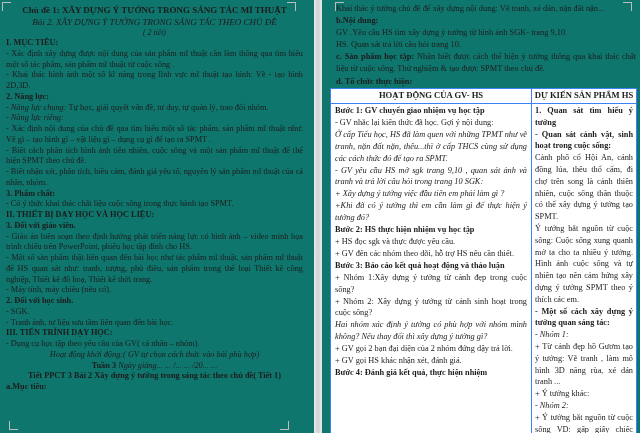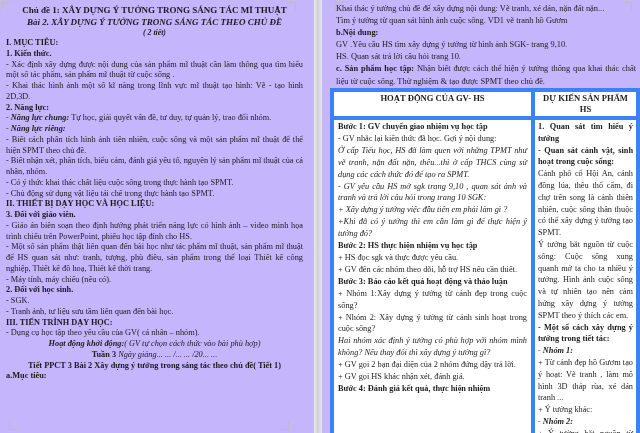--- a/index.html
+++ b/index.html
@@ -3,21 +3,21 @@
 <meta charset="utf-8">
 <style>
   html,body{margin:0;padding:0;}
   body{
     width:640px;height:433px;overflow:hidden;position:relative;
     background:#e8e8e8;
     font-family:"Liberation Serif", serif;
     color:#1c1c1c;
   }
   .canvas{position:absolute;left:0;top:0;width:640px;height:433px;}
-  .page{position:absolute;top:0;height:433px;background:#c4b5fd;overflow:hidden;}
+  .page{position:absolute;top:0;height:433px;background:#0f766e;overflow:hidden;}
   .page-left{left:0;width:314px;}
   .page-right{left:322px;width:318px;}
   .gap{position:absolute;left:314px;top:0;width:8px;height:433px;
        background:linear-gradient(90deg,#e8e8e8 0%,#d3d3d3 45%,#d3d3d3 55%,#e8e8e8 100%);}
   
   .mark{position:absolute;width:8px;height:8px;border:0 solid #bdbdbd;}
   .mark.tl{border-left-width:1px;border-top-width:1px;}
   .mark.tr{border-right-width:1px;border-top-width:1px;}
   .mark.bl{border-left-width:1px;border-bottom-width:1px;}
   .mark.br{border-right-width:1px;border-bottom-width:1px;}
@@ -28,27 +28,27 @@
   .page-left .flow .ln:nth-child(2){font-size:9px;line-height:12px;}
   .page-left .flow .ln:nth-child(3){font-size:7.8px;line-height:10px;}
 
   .page-right .intro{left:14px;right:4px;top:3px;font-size:8.4px;line-height:12.1px;text-align:justify;}
 
   .ln{margin:0;}
   .ln.ctr{text-align:center;}
   .s-n{font-weight:normal;font-style:normal;}
   .s-b{font-weight:bold;}
   .s-i{font-style:italic;}
-  .s-bi{font-weight:bold;font-style:italic;}
+  .s-bi{font-weight:normal;font-style:italic;}
 
   table.acts{
     position:absolute;left:8px;top:88px;width:306px;
     border-collapse:collapse;table-layout:fixed;background:#fff;
   }
-  table.acts th, table.acts td{border:4px solid #3b82f6;vertical-align:top;}
+  table.acts th, table.acts td{border:1px solid #3b82f6;vertical-align:top;}
   table.acts th{
     font-size:8.6px;font-weight:bold;text-align:center;
     padding:1px 2px;line-height:11px;height:12px;
   }
   td.cell-left{font-size:8.3px;line-height:11.9px;text-align:justify;padding:1px 4px;height:322px;overflow:hidden;}
   td.cell-right{font-size:8.3px;line-height:11.8px;text-align:justify;padding:1px 3px;height:322px;overflow:hidden;}
 </style>
 </head>
 <body>
 
@@ -57,30 +57,30 @@
   <div class="page page-left">
     <div class="mark tl" style="left:2px;top:2px;"></div>
     <div class="mark tr" style="right:18px;top:2px;"></div>
     <div class="mark bl" style="left:9px;bottom:3px;"></div>
     <div class="mark br" style="right:25px;bottom:3px;"></div>
     <div class="flow">
         <div class="ln ctr"><span class="s-b">Chủ đề 1: XÂY DỰNG Ý TƯỞNG TRONG SÁNG TÁC MĨ THUẬT</span></div>
         <div class="ln ctr"><span class="s-bi">Bài 2. XÂY DỰNG Ý TƯỞNG TRONG SÁNG TÁC THEO CHỦ ĐỀ</span></div>
         <div class="ln ctr"><span class="s-bi">( 2 tiết)</span></div>
         <div class="ln"><span class="s-b">I. MỤC TIÊU:</span></div>
-        <div class="ln"><span class="s-b">1. Kiến thức.</span></div>
         <div class="ln"><span class="s-n">- Xác định xây dựng được nội dung của sản phẩm  mĩ thuật cần làm  thông qua tìm hiểu một số tác phẩm, sản phẩm mĩ thuật từ cuộc sống .</span></div>
         <div class="ln"><span class="s-n">- Khai thác hình ảnh một số kĩ năng trong lĩnh vực mĩ thuật tạo hình: Vẽ - tạo hình 2D,3D.</span></div>
         <div class="ln"><span class="s-b">2. Năng lực:</span></div>
         <div class="ln"><span class="s-bi">- Năng lực chung:</span><span class="s-n"> Tự học, giải quyết vấn đề, tư duy, tự quản lý, trao đổi nhóm.</span></div>
         <div class="ln"><span class="s-bi">- Năng lực riêng:</span></div>
+        <div class="ln"><span class="s-n">- Xác định nội dung của chủ đề qua tìm hiểu một số tác phẩm, sản phẩm mĩ thuật như: Vẽ gì – tạo hình gì – vật liệu gì – dụng cụ gì để tạo ra SPMT .</span></div>
         <div class="ln"><span class="s-n">- Biết cách phân tích hình ảnh tiên nhiên, cuộc sống và một sản phẩm mĩ thuật để thể hiện SPMT theo chủ đề.</span></div>
         <div class="ln"><span class="s-n">- Biết nhận xét, phân tích, biểu cảm, đánh giá yếu tố, nguyên lý  sản phẩm mĩ thuật của cá nhân, nhóm.</span></div>
+        <div class="ln"><span class="s-b">3. Phẩm chất:</span></div>
         <div class="ln"><span class="s-n">- Có ý thức khai thác chất liệu cuộc sống trong thực hành tạo SPMT.</span></div>
-        <div class="ln"><span class="s-n">- Chủ động sử dụng vật liệu tái chế trong thực hành tạo SPMT.</span></div>
         <div class="ln"><span class="s-b">II. THIẾT BỊ DẠY HỌC VÀ HỌC LIỆU:</span></div>
         <div class="ln"><span class="s-b">3. Đối với giáo viên.</span></div>
         <div class="ln"><span class="s-n">- Giáo án biên soạn theo định hướng phát triển năng lực có hình ảnh – video minh họa trình chiếu trên PowerPoint, phiếu học tập đính cho HS.</span></div>
         <div class="ln"><span class="s-n">- Một số sản phẩm thật liên quan đến bài học như tác phẩm mĩ thuật, sản phẩm mĩ thuật để HS quan sát như: tranh, tượng, phù điêu, sản phẩm trong thể loại Thiết kế công nghiệp, Thiết kế đồ hoạ, Thiết kế thời trang.</span></div>
         <div class="ln"><span class="s-n">- Máy tính, máy chiếu (nếu có).</span></div>
         <div class="ln"><span class="s-b">2. Đối với học sinh.</span></div>
         <div class="ln"><span class="s-n">- SGK.</span></div>
         <div class="ln"><span class="s-n">- Tranh ảnh, tư liệu sưu tầm liên quan đến bài học.</span></div>
         <div class="ln"><span class="s-b">III. TIẾN TRÌNH DẠY HỌC:</span></div>
         <div class="ln"><span class="s-n">- Dụng cụ học tập theo yêu cầu của GV( cá nhân – nhóm).</span></div>
@@ -93,21 +93,20 @@
 
   <div class="gap"></div>
 
   <div class="page page-right">
     <div class="mark tl" style="left:13px;top:2px;"></div>
     <div class="mark tr" style="right:8px;top:2px;"></div>
     <div class="mark br" style="right:7px;bottom:1px;"></div>
 
     <div class="flow intro">
         <div class="ln"><span class="s-n">Khai thác ý tưởng chủ đề để xây dựng nội dung: Vẽ tranh, xé dán, nặn đất nặn...</span></div>
-        <div class="ln"><span class="s-n">Tìm ý tưởng từ quan sát hình ảnh cuộc sống. VD1 vẽ tranh hồ Gươm</span></div>
         <div class="ln"><span class="s-b">b.Nội dung:</span></div>
         <div class="ln"><span class="s-n">GV .Yêu cầu HS tìm xây dựng ý tưởng từ hình ảnh SGK- trang 9,10.</span></div>
         <div class="ln"><span class="s-n">HS. Quan sát trả lời câu hỏi trang 10.</span></div>
         <div class="ln"><span class="s-b">c. Sản phẩm học tập:</span><span class="s-n"> Nhận biết được cách thể hiện ý tưởng thông qua khai thác chất liệu từ cuộc sống. Thử nghiệm &amp; tạo được SPMT theo chủ đề.</span></div>
         <div class="ln"><span class="s-b">d. Tổ chức thực hiện:</span></div>
       </div>
 
     <table class="acts">
       <colgroup>
           <col style="width:201px">
@@ -137,23 +136,23 @@
               <div class="ln"><span class="s-i">Hai nhóm xác định ý tưởng có phù hợp với nhóm mình không? Nếu thay đổi thì xây dựng ý tưởng gì?</span></div>
               <div class="ln"><span class="s-n">+ GV gọi 2 bạn đại diện của 2 nhóm đứng dậy trả lời.</span></div>
               <div class="ln"><span class="s-n">+ GV gọi HS khác nhận xét, đánh giá.</span></div>
               <div class="ln"><span class="s-b">Bước 4: Đánh giá kết quả, thực hiện nhiệm</span></div>
             </td>
           <td class="cell-right">
               <div class="ln"><span class="s-b">1. Quan sát tìm hiểu ý tưởng</span></div>
               <div class="ln"><span class="s-b">- Quan sát cảnh vật, sinh hoạt trong cuộc sống:</span></div>
               <div class="ln"><span class="s-n">Cảnh phố cổ Hội An, cánh đồng lúa, thêu thổ cẩm, đi chợ trên song là cảnh thiên nhiên, cuộc sống thân thuộc có thể xây dựng ý tưởng tạo SPMT.</span></div>
               <div class="ln"><span class="s-n">Ý tưởng bắt nguồn từ cuộc sống: Cuộc sống xung quanh mở ta cho ta nhiều ý tưởng. Hình ảnh cuộc sống và tự nhiên tạo nên cảm hứng xây dựng ý tưởng SPMT theo ý thích các em.</span></div>
-              <div class="ln"><span class="s-b">- Một số cách xây dựng ý tưởng trong tiết tác:</span></div>
+              <div class="ln"><span class="s-b">- Một số cách xây dựng ý tưởng quan sáng tác:</span></div>
               <div class="ln"><span class="s-bi">- Nhóm 1:</span></div>
-              <div class="ln"><span class="s-n">+ Từ cảnh đẹp hồ Gươm tạo ý hoạt: Vẽ tranh , làm mô hình 3D tháp rùa, xé dán tranh ...</span></div>
+              <div class="ln"><span class="s-n">+ Từ cảnh đẹp hồ Gươm tạo ý tưởng: Vẽ tranh , làm mô hình 3D năng rùa, xé dán tranh ...</span></div>
               <div class="ln"><span class="s-n">+ Ý tưởng khác:</span></div>
               <div class="ln"><span class="s-bi">- Nhóm 2:</span></div>
               <div class="ln"><span class="s-n">+ Ý tưởng bắt nguồn từ cuộc sống VD: gấp giấy chiếc máy bay</span></div>
             </td>
         </tr>
       </tbody>
     </table>
   </div>
 
 </div>

